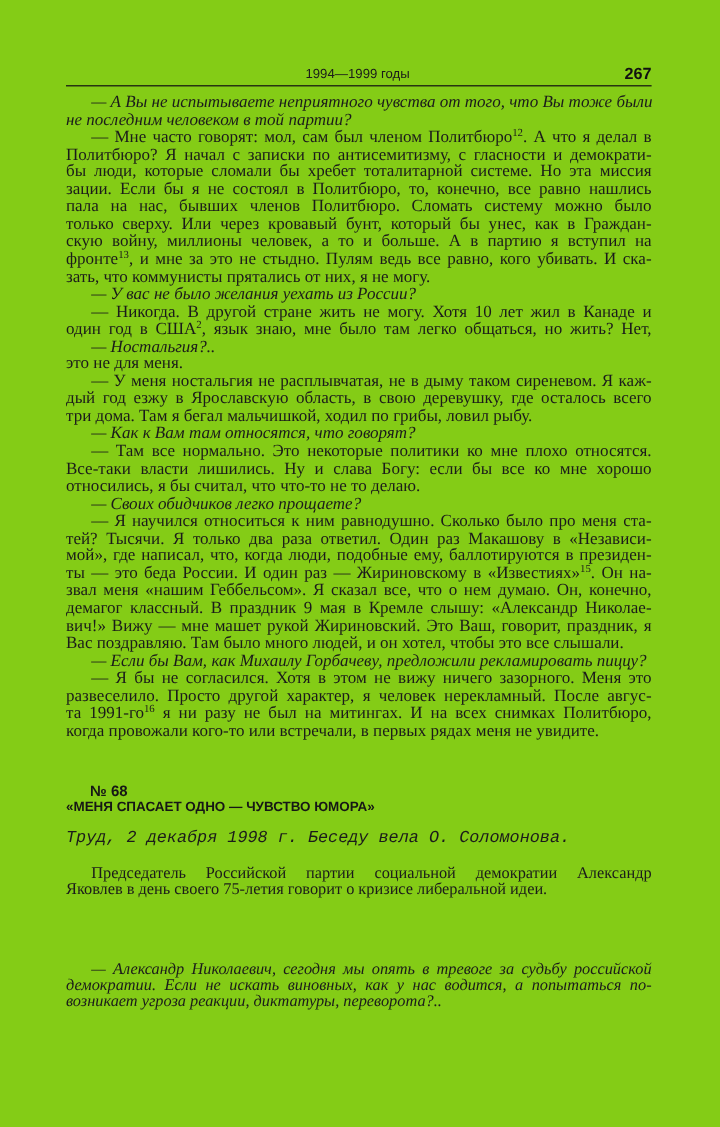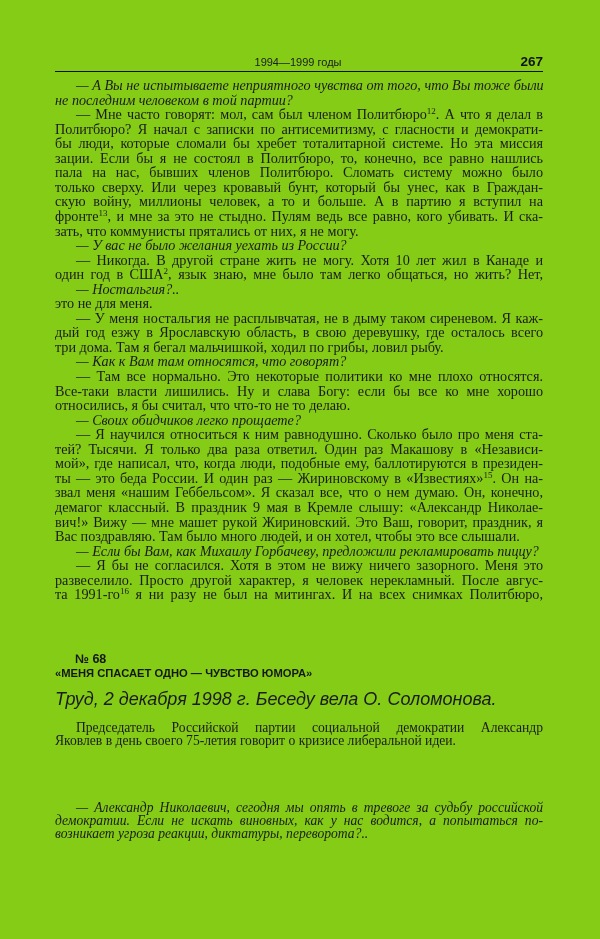--- a/index.html
+++ b/index.html
@@ -30,21 +30,21 @@
   .doc-number {
     position: absolute; left: 75px; top: 652px; line-height: 14px;
     font-family: "Liberation Sans", sans-serif; font-weight: bold; font-size: 12.5px; color: #161616;
   }
   .doc-title {
     position: absolute; left: 55px; top: 666px; line-height: 14px;
     font-family: "Liberation Sans", sans-serif; font-weight: bold; font-size: 11.2px; color: #161616; white-space: nowrap;
   }
   .doc-source {
     position: absolute; left: 55px; top: 692.4px; line-height: 14px;
-    font-family: Liberation Sans, sans-serif; font-style: italic; font-size: 18px; white-space: nowrap;
+    font-family: Liberation Mono, monospace; font-style: italic; font-size: 14px; white-space: nowrap;
   }
   .lower { font-size: 13.6px; line-height: 13px; }
   .lower .ln { height: 13px; }
   .lead { top: 721px; }
   .question { top: 765px; margin-top: 36px; }
 </style>
 </head>
 <body>
 
 <div class="page">
@@ -83,20 +83,21 @@
     <div class="ln">мой», где написал, что, когда люди, подобные ему, баллотируются в президен-</div>
     <div class="ln"><span>ты — это беда России. И один раз — Жириновскому в «Известиях»</span><sup>15</sup><span>. Он на-</span></div>
     <div class="ln">звал меня «нашим Геббельсом». Я сказал все, что о нем думаю. Он, конечно,</div>
     <div class="ln">демагог классный. В праздник 9 мая в Кремле слышу: «Александр Николае-</div>
     <div class="ln">вич!» Вижу — мне машет рукой Жириновский. Это Ваш, говорит, праздник, я</div>
     <div class="ln end">Вас поздравляю. Там было много людей, и он хотел, чтобы это все слышали.</div>
     <div class="ln q ind end">— Если бы Вам, как Михаилу Горбачеву, предложили рекламировать пиццу?</div>
     <div class="ln ind">— Я бы не согласился. Хотя в этом не вижу ничего зазорного. Меня это</div>
     <div class="ln">развеселило. Просто другой характер, я человек нерекламный. После авгус-</div>
     <div class="ln"><span>та 1991-го</span><sup>16</sup><span> я ни разу не был на митингах. И на всех снимках Политбюро,</span></div>
+    <div class="ln end">когда провожали кого-то или встречали, в первых рядах меня не увидите.</div>
   </div>
 
   <div class="doc-number">№ 68</div>
   <div class="doc-title">«МЕНЯ СПАСАЕТ ОДНО — ЧУВСТВО ЮМОРА»</div>
   <div class="doc-source">Труд, 2 декабря 1998 г. Беседу вела О. Соломонова.</div>
 
   <div class="block lower lead">
     <div class="ln ind">Председатель Российской партии социальной демократии Александр</div>
     <div class="ln end">Яковлев в день своего 75-летия говорит о кризисе либеральной идеи.</div>
   </div>

